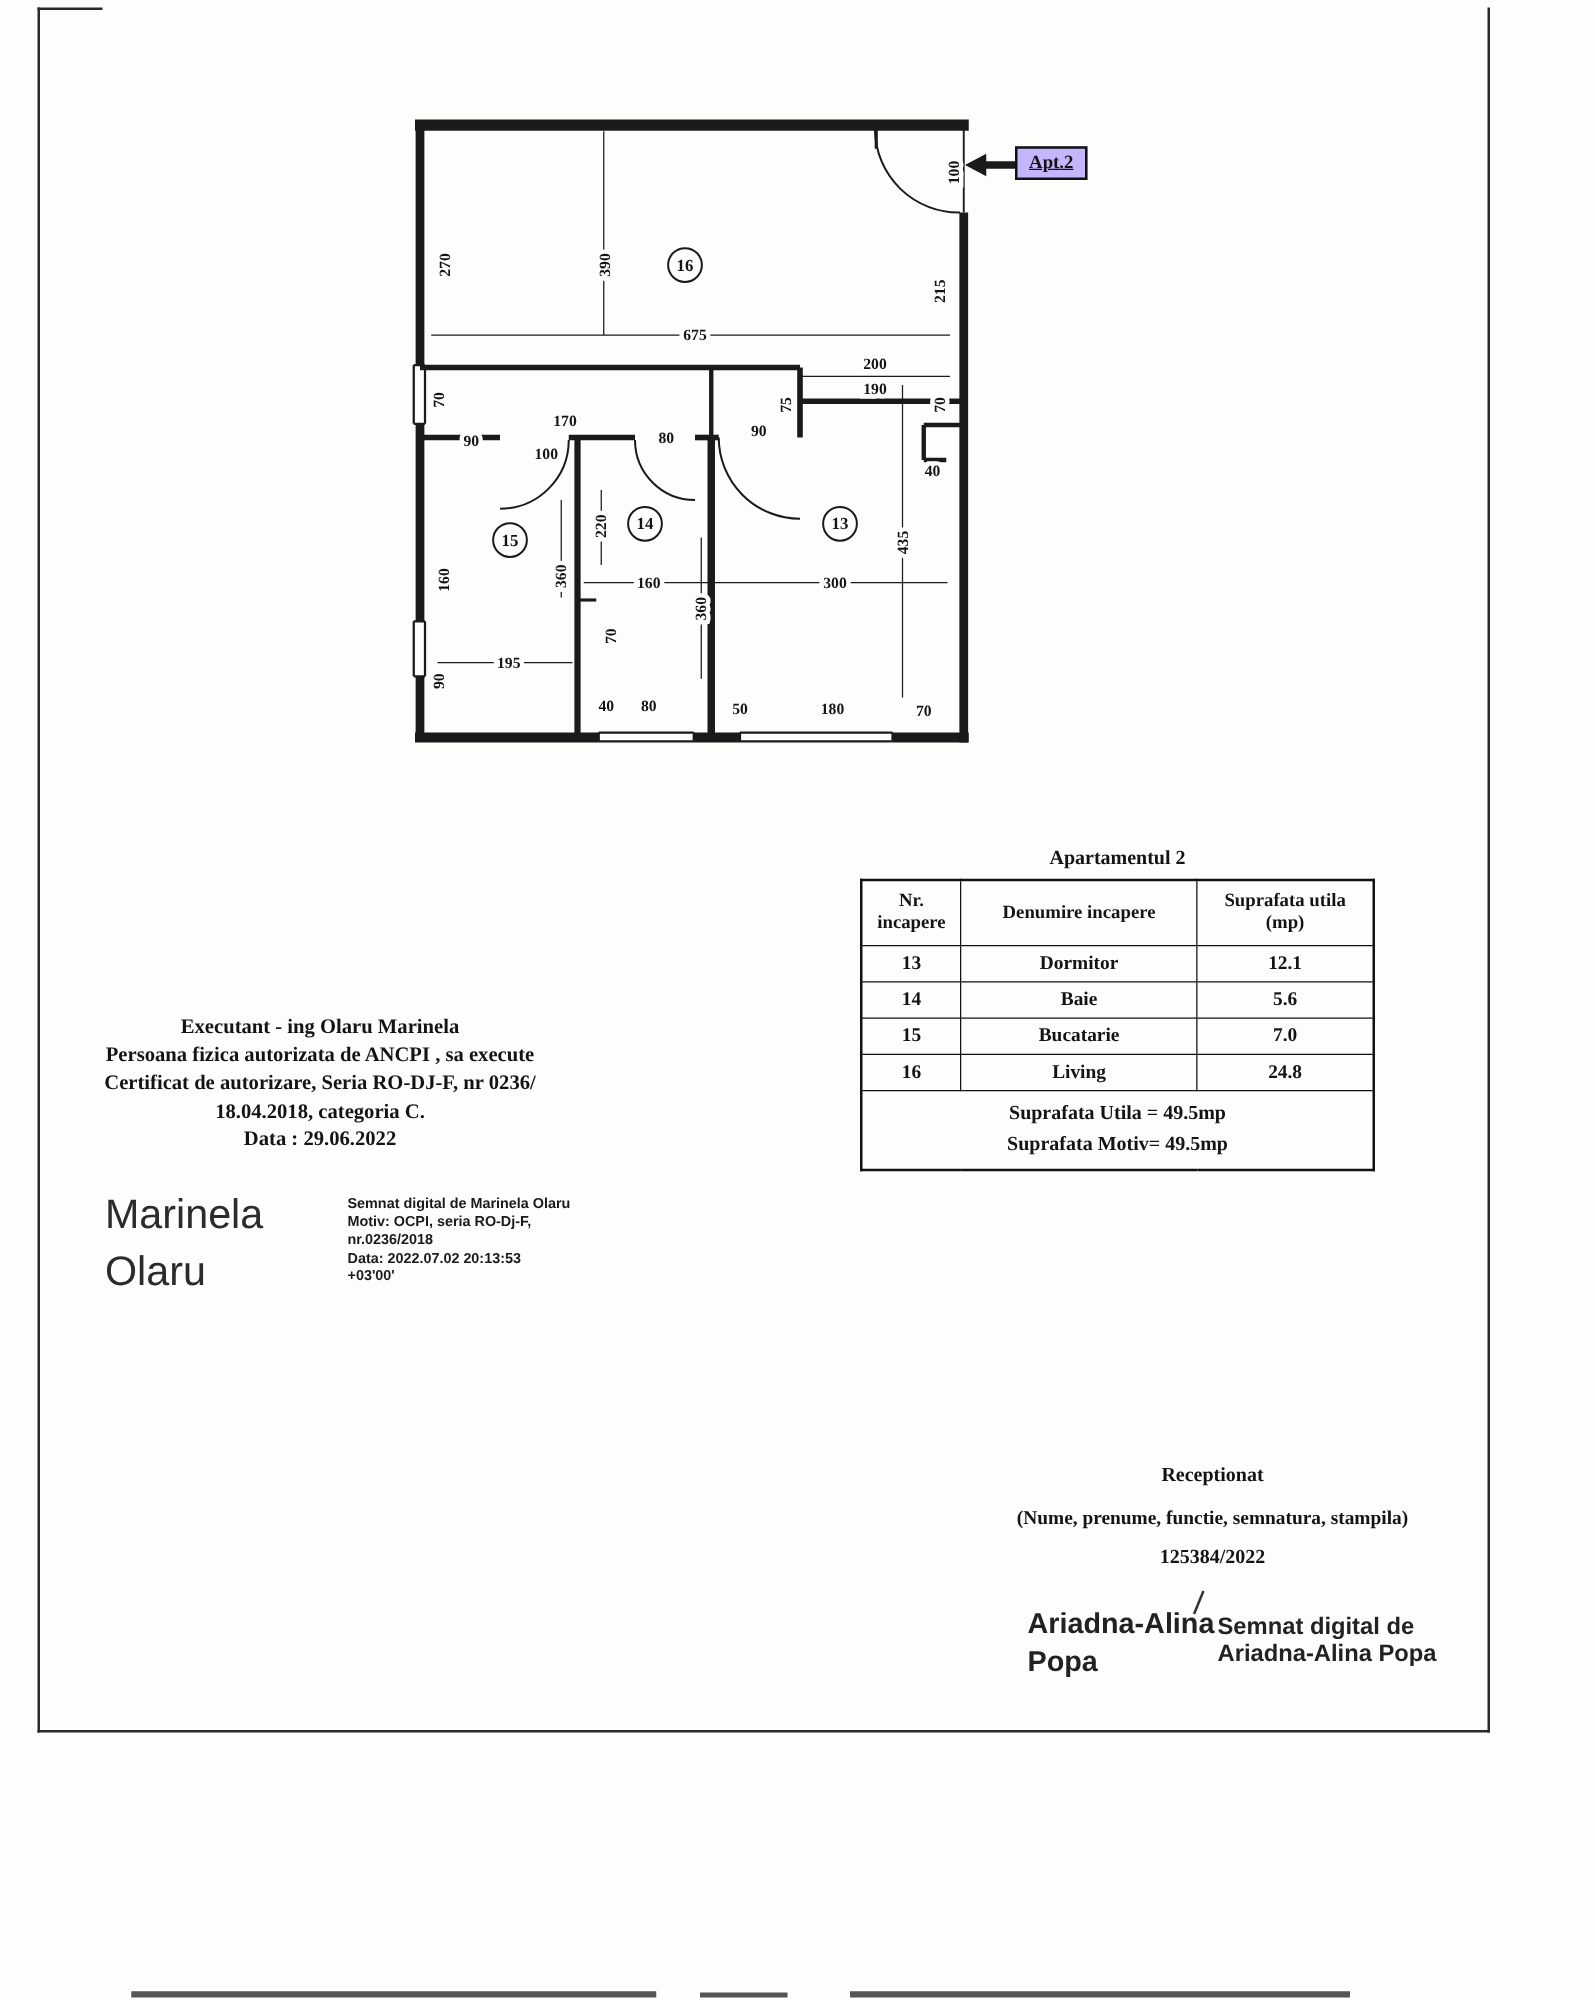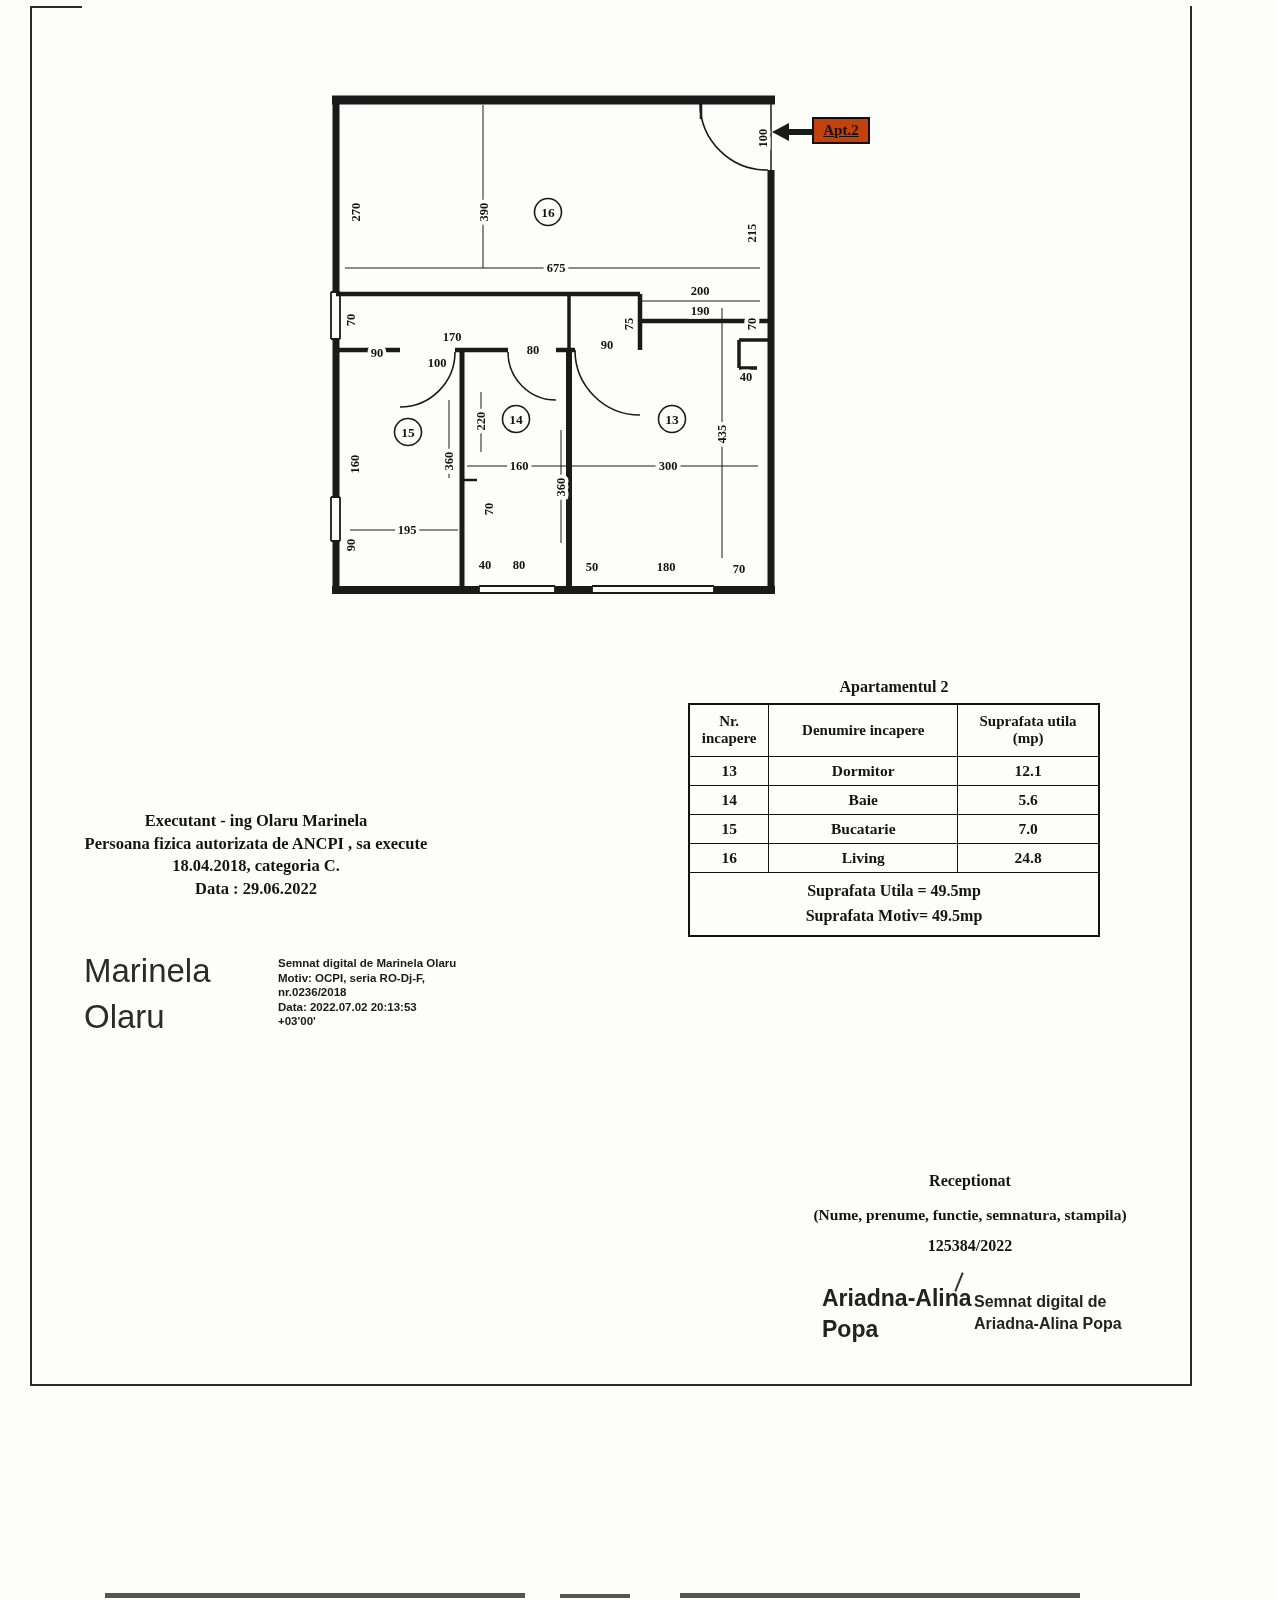--- a/index.html
+++ b/index.html
@@ -21,21 +21,21 @@
     paint-order:stroke; stroke:#fdfdfc; stroke-width:7px;
   }
   .room-num {
     font:700 13.5px "Liberation Serif", serif; fill:#141414;
     text-anchor:middle; dominant-baseline:central;
   }
   .room-circle { fill:#fdfdfc; stroke:#1a1a1a; stroke-width:1.6; }
 
   .apt-box {
     position:absolute; left:812px; top:117px; width:58px; height:27px;
-    border:2px solid #111; background:#c2410c;
+    border:2px solid #111; background:#c4b5fd;
     font:700 15px "Liberation Serif", serif; text-align:center; line-height:23px;
     text-decoration:underline;
   }
 
   
   .table-wrap { position:absolute; left:688px; top:678px; width:412px; }
   .t-title { text-align:center; font-weight:700; font-size:16px; margin-bottom:7px; }
   table.area { border-collapse:collapse; width:412px; border:2px solid #111; }
   table.area th, table.area td { border:1.5px solid #111; text-align:center; vertical-align:middle; }
   table.area th { font-weight:700; font-size:15px; white-space:pre-line; height:52px; padding:2px 4px; }
@@ -67,21 +67,21 @@
   .reception .r-num   { font-weight:700; font-size:16px; }
 
   
   .sig2-name {
     position:absolute; left:822px; top:1283px;
     font-family:"Liberation Sans", sans-serif; font-size:23px; font-weight:700;
     color:#222; line-height:31px; white-space:pre-line;
   }
   .sig2-details {
     position:absolute; left:974px; top:1291px;
-    font-family:"Liberation Sans", sans-serif; font-size:16px; font-weight:700;
+    font-family:"Liberation Sans", sans-serif; font-size:19px; font-weight:700;
     color:#222; line-height:22px; white-space:pre-line;
   }
   .sig2-mark { position:absolute; left:958px; top:1272px; width:2px; height:20px;
     background:#333; transform:rotate(22deg); }
 </style>
 </head>
 <body>
 
 <div class="page">
 
@@ -223,20 +223,21 @@
             <div class="foot-line">Suprafata Motiv= 49.5mp</div>
           </td>
         </tr>
       </tfoot>
     </table>
   </div>
 
   <div class="executant">
     <div>Executant - ing Olaru Marinela</div>
     <div>Persoana fizica autorizata de ANCPI , sa execute</div>
+    <div>Certificat de autorizare, Seria  RO-DJ-F, nr 0236/</div>
     <div>18.04.2018, categoria C.</div>
     <div>Data : 29.06.2022</div>
   </div>
 
   <div class="sig1-name">Marinela
 Olaru</div>
   <div class="sig1-details">Semnat digital de Marinela Olaru
 Motiv: OCPI, seria RO-Dj-F,
 nr.0236/2018
 Data: 2022.07.02 20:13:53

